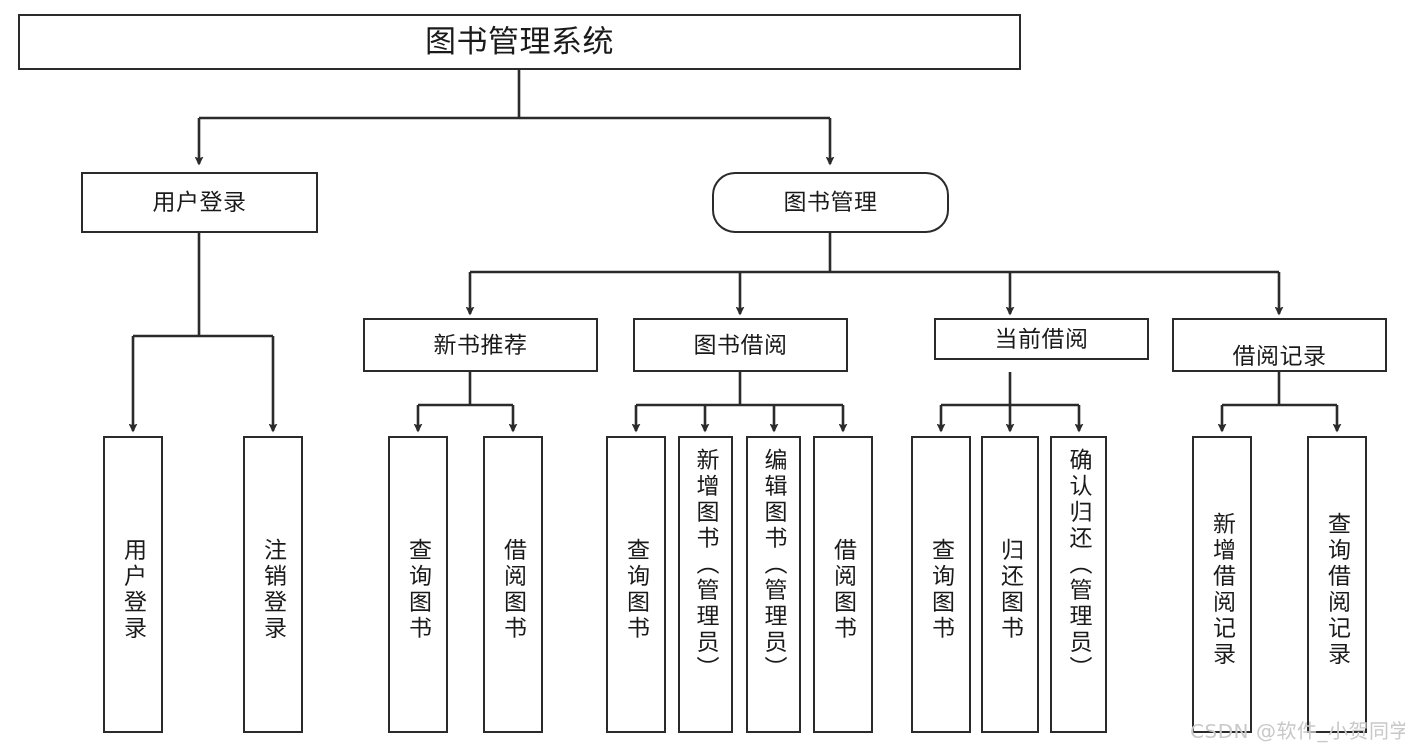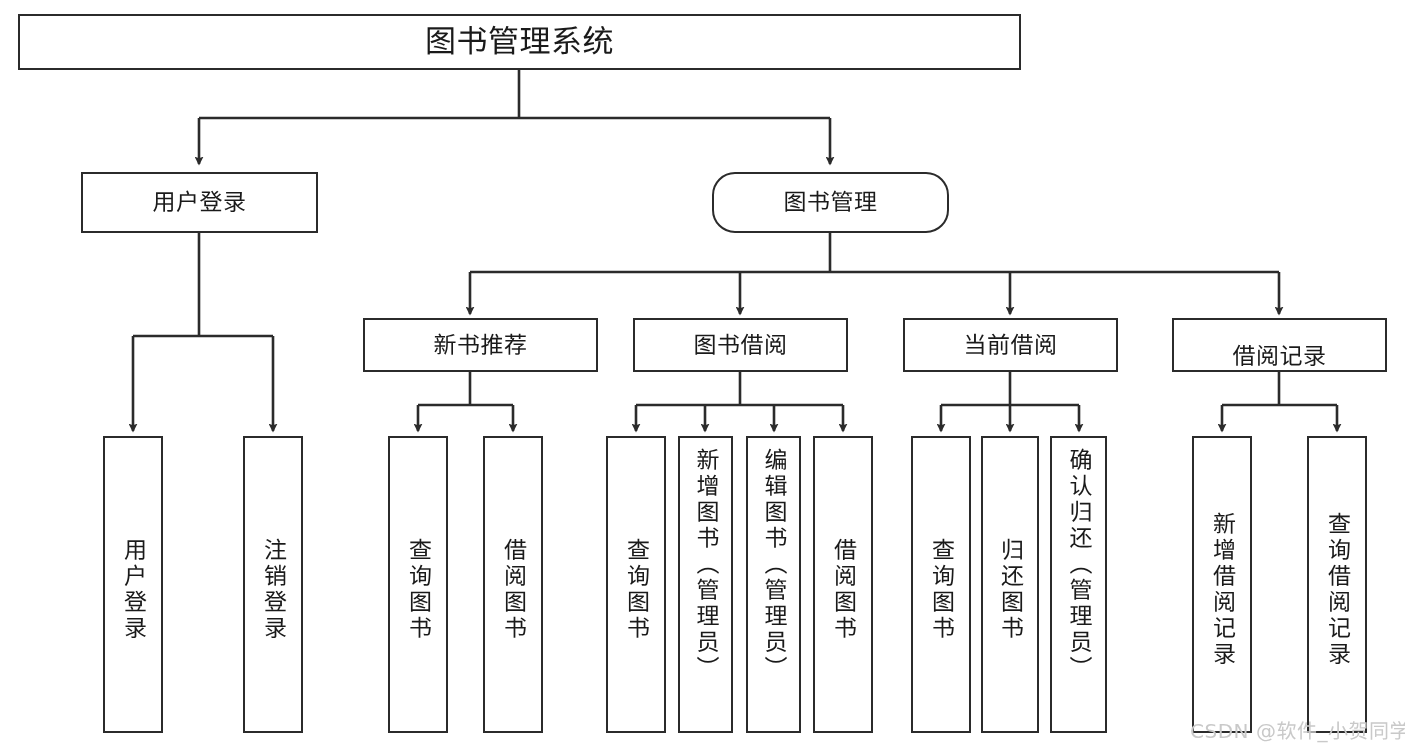--- a/index.html
+++ b/index.html
@@ -142,21 +142,21 @@
   <div class="node horizontal" style="left:712px; top:172px; width:237px; height:61px;border-radius:23px;">
     <span class="node-label">图书管理</span>
   </div>
 
   <div class="node horizontal" style="left:363px; top:318px; width:235px; height:54px;">
     <span class="node-label">新书推荐</span>
   </div>
   <div class="node horizontal" style="left:633px; top:318px; width:215px; height:54px;">
     <span class="node-label">图书借阅</span>
   </div>
-  <div class="node horizontal" style="left:903px; top:318px; width:215px; height:54px;">
+  <div class="node horizontal" style="left:934px; top:318px; width:215px; height:42px;">
     <span class="node-label">当前借阅</span>
   </div>
   <div class="node horizontal" style="left:1172px; top:318px; width:215px; height:54px;align-items:flex-end;">
     <span class="node-label">借阅记录</span>
   </div>
 
   <div class="node vertical mid" style="left:103px; top:436px; width:60px; height:297px;">
     <span class="node-label">用户登录</span>
   </div>
   <div class="node vertical mid" style="left:243px; top:436px; width:60px; height:297px;">

